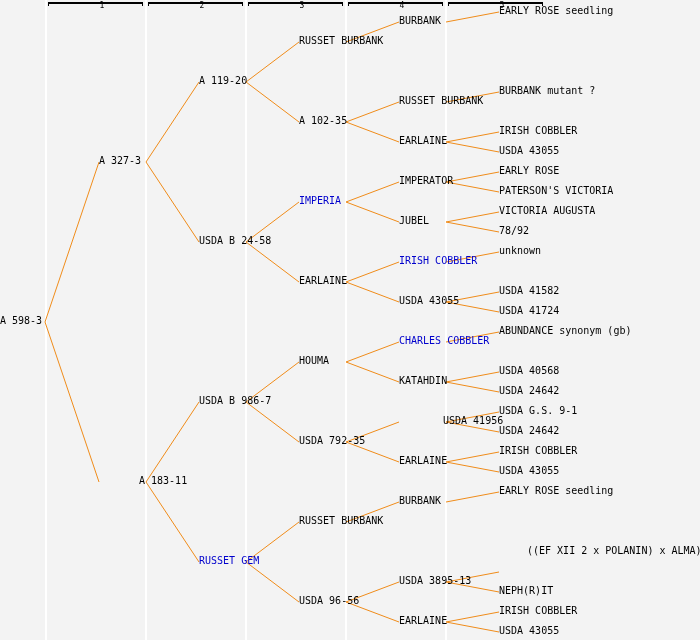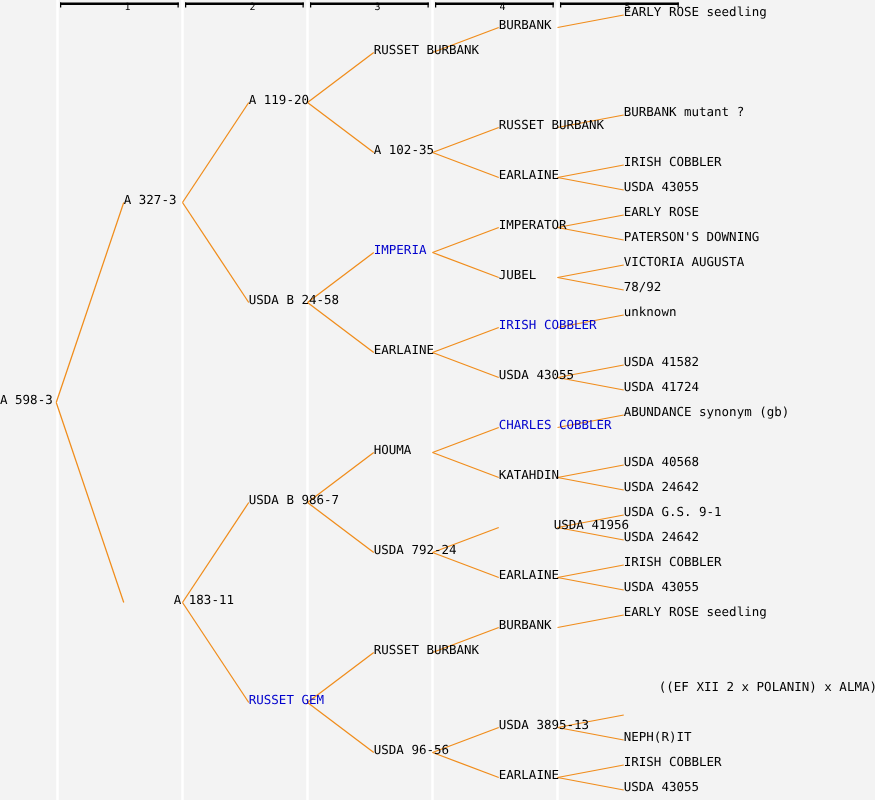--- a/index.html
+++ b/index.html
@@ -96,39 +96,39 @@
     <div class="node" style="left: 299px; top: 115px;">A 102-35</div>
     <div class="node" style="left: 399px; top: 95px;">RUSSET BURBANK</div>
     <div class="node" style="left: 499px; top: 85px;">BURBANK mutant ?</div>
     <div class="node" style="left: 399px; top: 135px;">EARLAINE</div>
     <div class="node" style="left: 499px; top: 125px;">IRISH COBBLER</div>
     <div class="node" style="left: 499px; top: 145px;">USDA 43055</div>
     <div class="node" style="left: 199px; top: 235px;">USDA B 24-58</div>
     <div class="node link" style="left: 299px; top: 195px;">IMPERIA</div>
     <div class="node" style="left: 399px; top: 175px;">IMPERATOR</div>
     <div class="node" style="left: 499px; top: 165px;">EARLY ROSE</div>
-    <div class="node" style="left: 499px; top: 185px;">PATERSON'S DOWNING</div>
+    <div class="node" style="left: 499px; top: 185px;">PATERSON'S VICTORIA</div>
     <div class="node" style="left: 399px; top: 215px;">JUBEL</div>
     <div class="node" style="left: 499px; top: 205px;">VICTORIA AUGUSTA</div>
     <div class="node" style="left: 499px; top: 225px;">78/92</div>
     <div class="node" style="left: 299px; top: 275px;">EARLAINE</div>
     <div class="node link" style="left: 399px; top: 255px;">IRISH COBBLER</div>
     <div class="node" style="left: 499px; top: 245px;">unknown</div>
     <div class="node" style="left: 399px; top: 295px;">USDA 43055</div>
     <div class="node" style="left: 499px; top: 285px;">USDA 41582</div>
     <div class="node" style="left: 499px; top: 305px;">USDA 41724</div>
     <div class="node" style="left: 99px; top: 475px; padding-left: 40px;">A 183-11</div>
     <div class="node" style="left: 199px; top: 395px;">USDA B 986-7</div>
     <div class="node" style="left: 299px; top: 355px;">HOUMA</div>
     <div class="node link" style="left: 399px; top: 335px;">CHARLES COBBLER</div>
     <div class="node" style="left: 499px; top: 325px;">ABUNDANCE synonym (gb)</div>
     <div class="node" style="left: 399px; top: 375px;">KATAHDIN</div>
     <div class="node" style="left: 499px; top: 365px;">USDA 40568</div>
     <div class="node" style="left: 499px; top: 385px;">USDA 24642</div>
-    <div class="node" style="left: 299px; top: 435px;">USDA 792-24</div>
+    <div class="node" style="left: 299px; top: 435px;">USDA 792-35</div>
     <div class="node" style="left: 399px; top: 415px; padding-left: 44px;">USDA 41956</div>
     <div class="node" style="left: 499px; top: 405px;">USDA G.S. 9-1</div>
     <div class="node" style="left: 499px; top: 425px;">USDA 24642</div>
     <div class="node" style="left: 399px; top: 455px;">EARLAINE</div>
     <div class="node" style="left: 499px; top: 445px;">IRISH COBBLER</div>
     <div class="node" style="left: 499px; top: 465px;">USDA 43055</div>
     <div class="node link" style="left: 199px; top: 555px;">RUSSET GEM</div>
     <div class="node" style="left: 299px; top: 515px;">RUSSET BURBANK</div>
     <div class="node" style="left: 399px; top: 495px;">BURBANK</div>
     <div class="node" style="left: 499px; top: 485px;">EARLY ROSE seedling</div>

